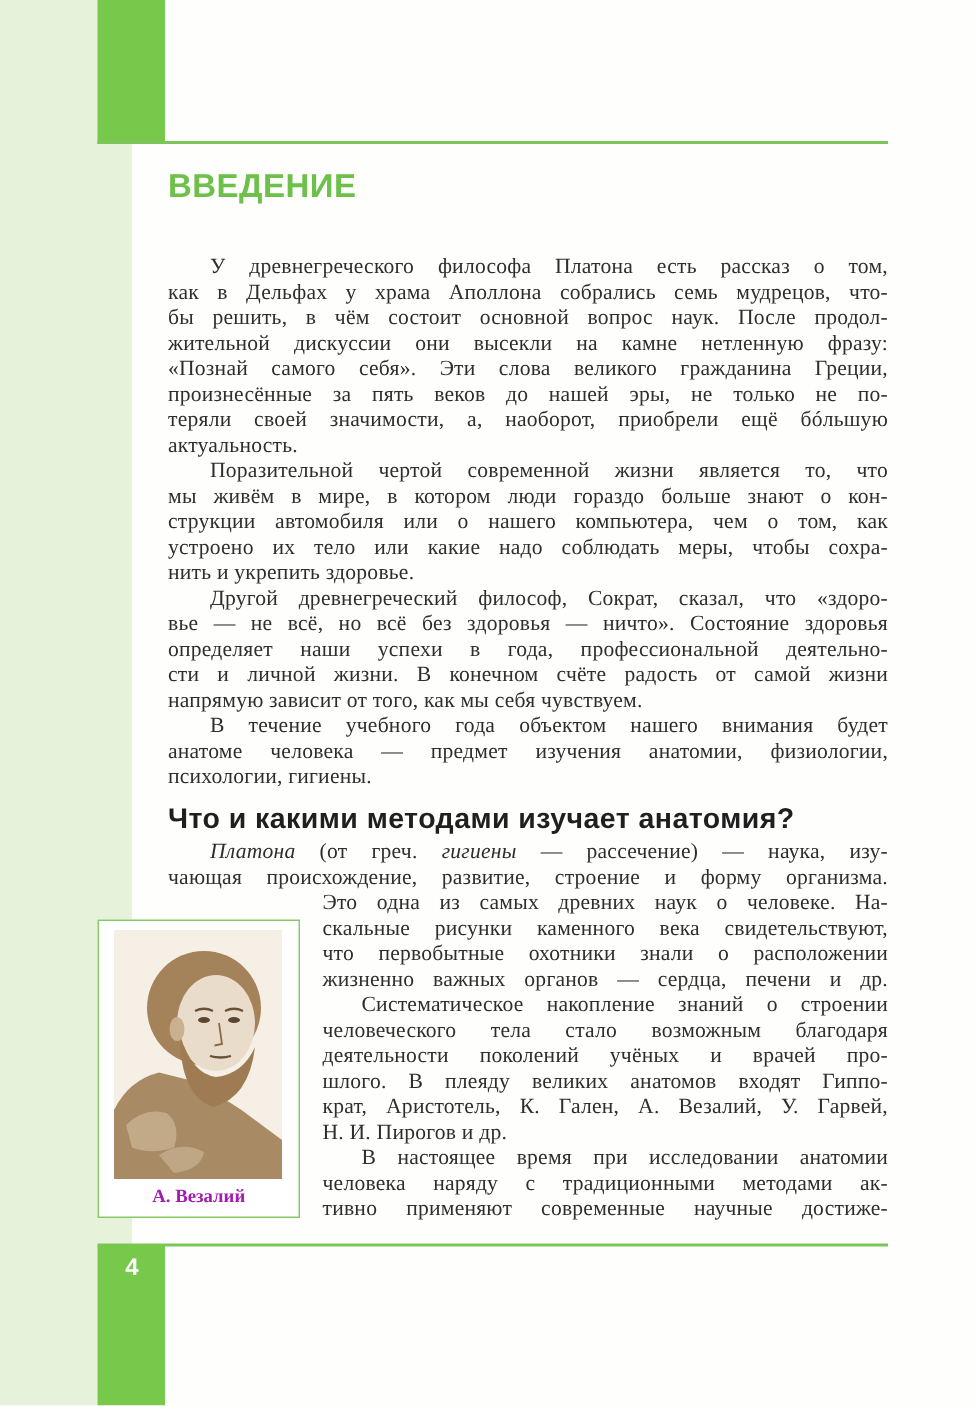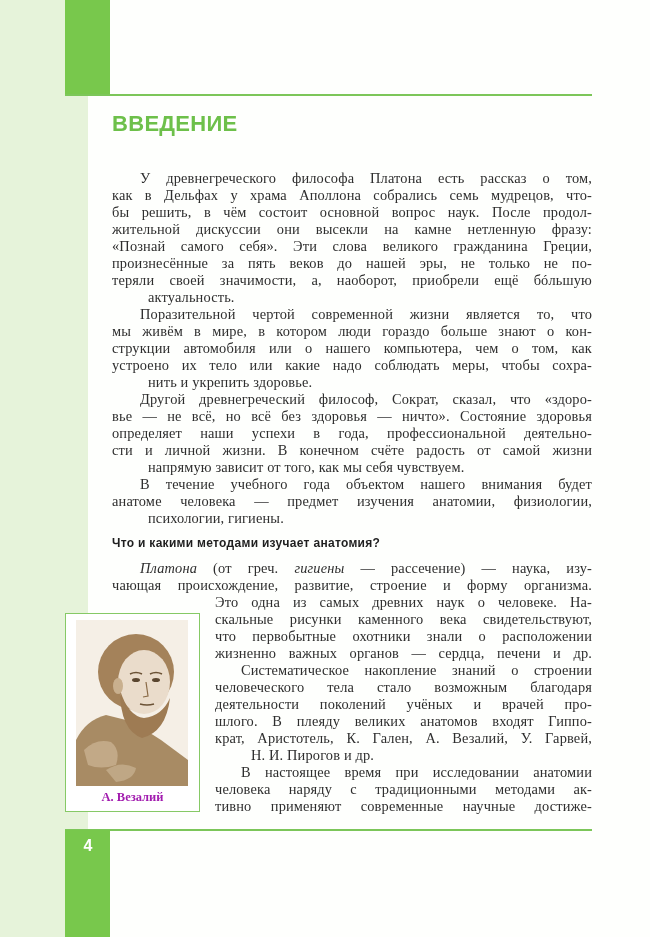--- a/index.html
+++ b/index.html
@@ -7,26 +7,26 @@
   .strip { position:absolute; left:0; top:0; width:88px; height:830px; background:#e6f3da; }
   .strip-bottom { position:absolute; left:0; top:830px; width:65px; height:107px; background:#e6f3da; }
   .top-block { position:absolute; left:65px; top:0; width:45px; height:96px; background:#78c84c; }
   .top-line { position:absolute; left:65px; top:94px; width:527px; height:2px; background:#7cc659; }
   .bottom-line { position:absolute; left:65px; top:829px; width:527px; height:2px; background:#7cc659; }
   .bottom-block { position:absolute; left:65px; top:830px; width:45px; height:107px; background:#78c84c; }
   .page-num { position:absolute; left:78px; top:837px; width:20px; text-align:center; color:#ffffff; font-family:"Liberation Sans", sans-serif; font-weight:bold; font-size:16px; }
   .content-bg { position:absolute; left:88px; top:96px; width:504px; height:733px; background:#fefffd; }
   .title { position:absolute; left:112px; top:111px; font-family:"Liberation Sans", sans-serif; font-weight:bold; font-size:22px; color:#6dc04a; letter-spacing:0.3px; }
   .line { position:absolute; height:17px; line-height:17px; font-size:14.4px; white-space:nowrap; text-align:justify; text-align-last:justify; letter-spacing:0.15px; }
-  .line.last { text-align-last:left;margin-left:36px; }
+  .line.last { text-align-last:left; }
   .full { left:112px; width:480px; }
   .indent { left:140px; width:452px; }
   .narrow { left:215px; width:377px; }
   .narrow-indent { left:241px; width:351px; }
-  .h2 { position:absolute; left:112px; top:536px; font-family:"Liberation Sans", sans-serif; font-weight:bold; font-size:12px; color:#1f1f1f; letter-spacing:0.3px; }
+  .h2 { position:absolute; left:112px; top:536px; font-family:"Liberation Sans", sans-serif; font-weight:bold; font-size:19px; color:#1f1f1f; letter-spacing:0.3px; }
   i { font-style:italic; }
   .figure { position:absolute; left:65px; top:613px; width:133px; height:197px; border:1.5px solid #86c966; background:#ffffff; }
   .portrait { position:absolute; left:10px; top:6px; width:112px; height:166px; background:#f6f1ea; overflow:hidden; }
   .caption { position:absolute; left:0; top:176px; width:133px; text-align:center; font-weight:bold; font-size:12.5px; color:#a21caf; }
 </style>
 </head>
 <body>
 
 <div class="strip"></div>
 <div class="strip-bottom"></div>

